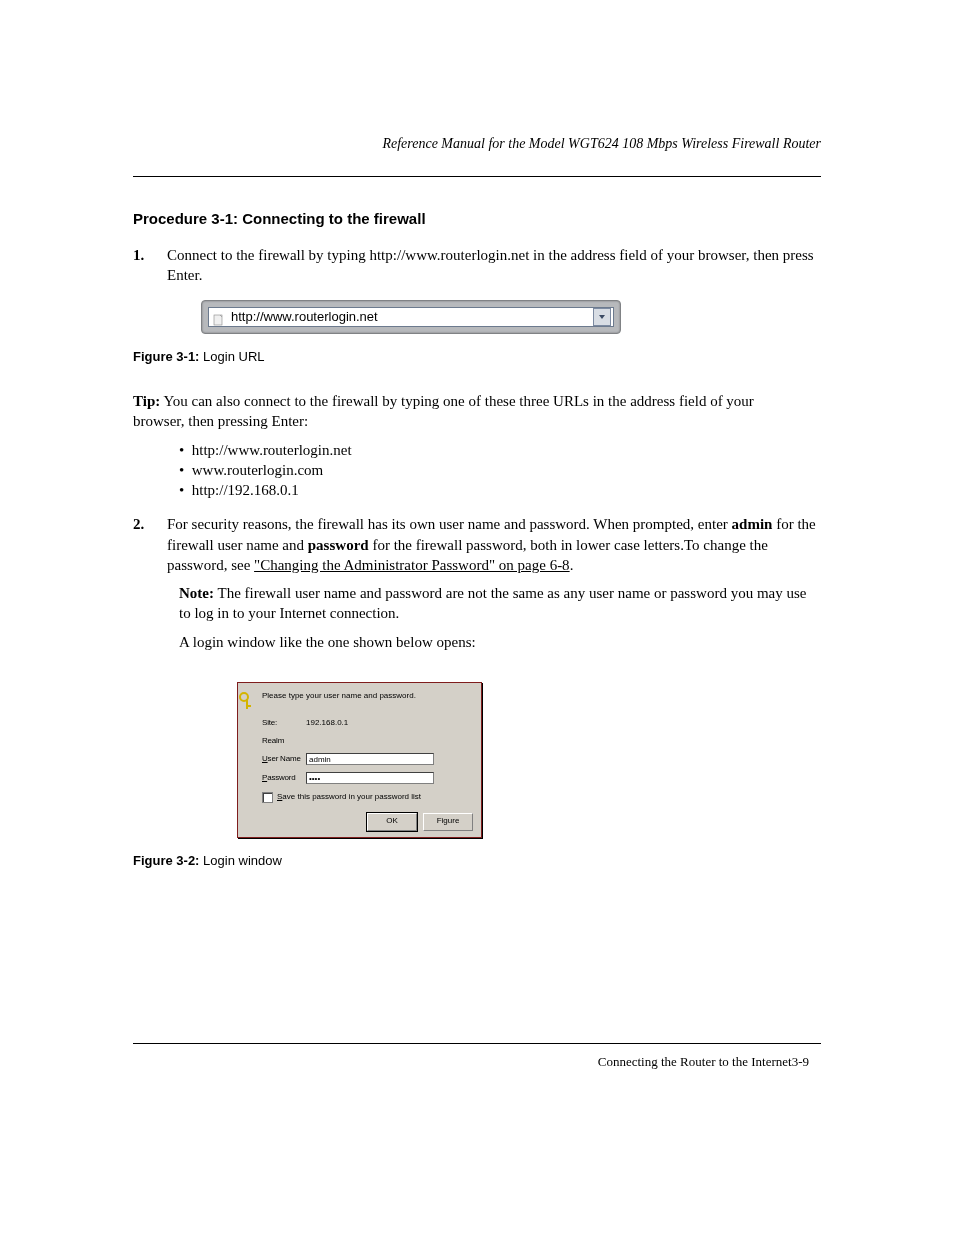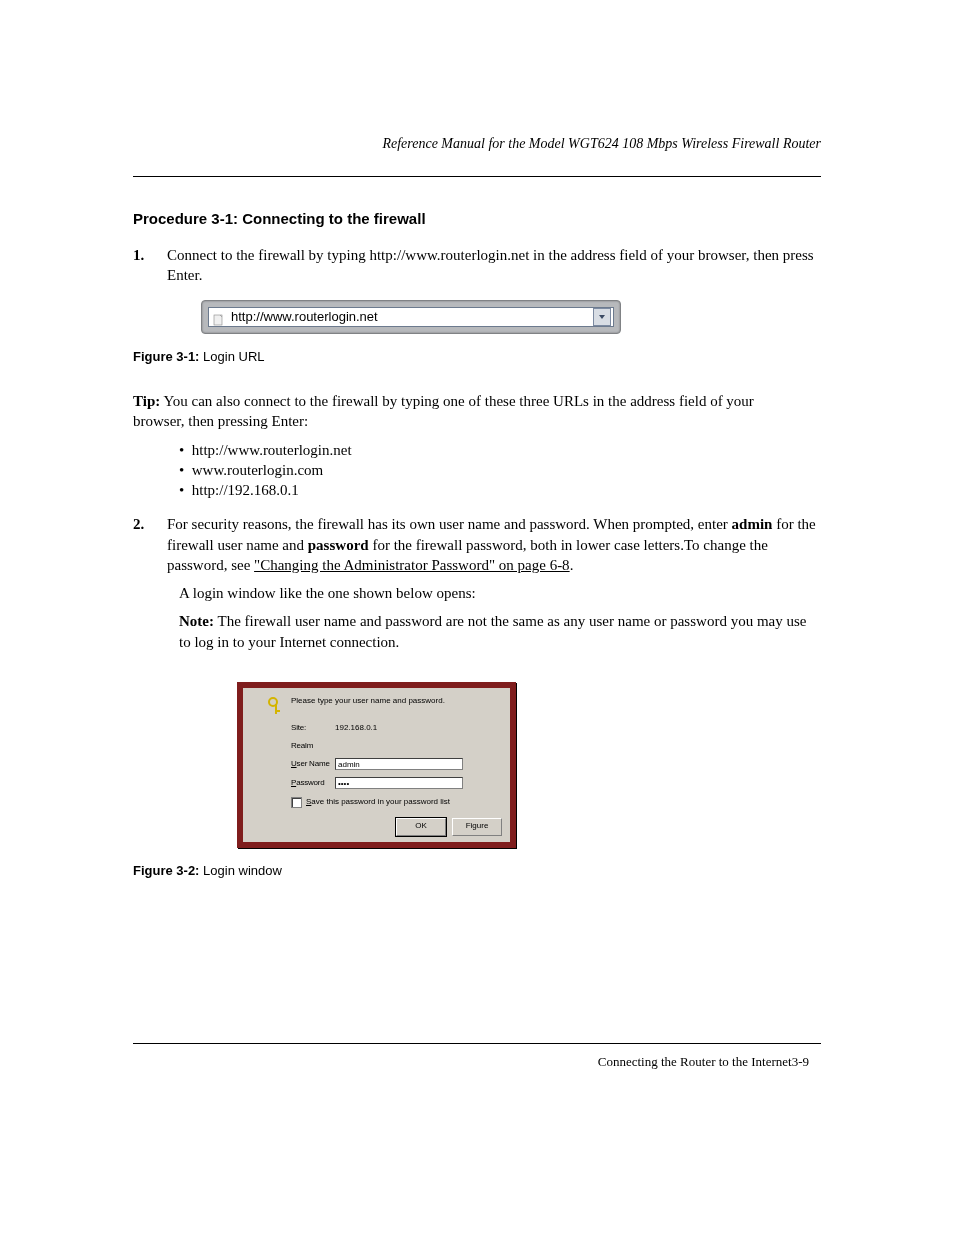--- a/index.html
+++ b/index.html
@@ -112,26 +112,26 @@
     border: 1px solid #7c8aa1;
     display: flex;
     align-items: center;
     justify-content: center;
   }
   
   .dialog-wrap {
     margin: 30px 0 12px 70px;
     width: 235px;
     background: #d4d0c8;
-    border: 6px solid #7f1d1d;
+    border: 1px solid #7f1d1d;
     box-shadow: 1px 1px 0 #000;
     font-family: Tahoma, Arial, sans-serif;
     font-size: 8px;
     color: #000;
-    padding: 8px 8px 6px 24px;
+    padding: 8px 8px 6px 0;
   }
   .dialog-top {
     display: flex;
     align-items: flex-start;
   }
   .key-icon {
     width: 18px;
     height: 20px;
     margin-right: 6px;
     flex-shrink: 0;
@@ -267,26 +267,26 @@
         <p class="indent" style="padding-left:0;">
           •&nbsp; <span>http://www.routerlogin.net</span><br>
           •&nbsp; <span>www.routerlogin.com</span><br>
           •&nbsp; <span>http://192.168.0.1</span>
         </p>
       </li>
 
       <li>
         <span>For security reasons, the firewall has its own user name and password. When prompted, enter <b>admin</b> for the firewall user name and <b>password</b> for the firewall password, both in lower case letters.To change the password, see <span class="underline">"Changing the Administrator Password" on page 6-8</span>.</span>
 
-        <p class="indent" style="padding-left:0;">A login window like the one shown below opens:</p>
-
         <p class="indent" style="padding-left:0;">
           <span class="note-label">Note:</span>
           <span>The firewall user name and password are not the same as any user name or password you may use to log in to your Internet connection.</span>
         </p>
+
+        <p class="indent" style="padding-left:0;">A login window like the one shown below opens:</p>
 
         
         <div class="dialog-wrap">
           <div class="dialog-top">
             <span class="key-icon">
               <svg viewBox="0 0 18 20" width="18" height="20">
                 <circle cx="6" cy="6" r="4" fill="none" stroke="#d4b400" stroke-width="2"></circle>
                 <rect x="8" y="8" width="2" height="10" fill="#d4b400"></rect>
                 <rect x="8" y="14" width="5" height="2" fill="#d4b400"></rect>
               </svg>

